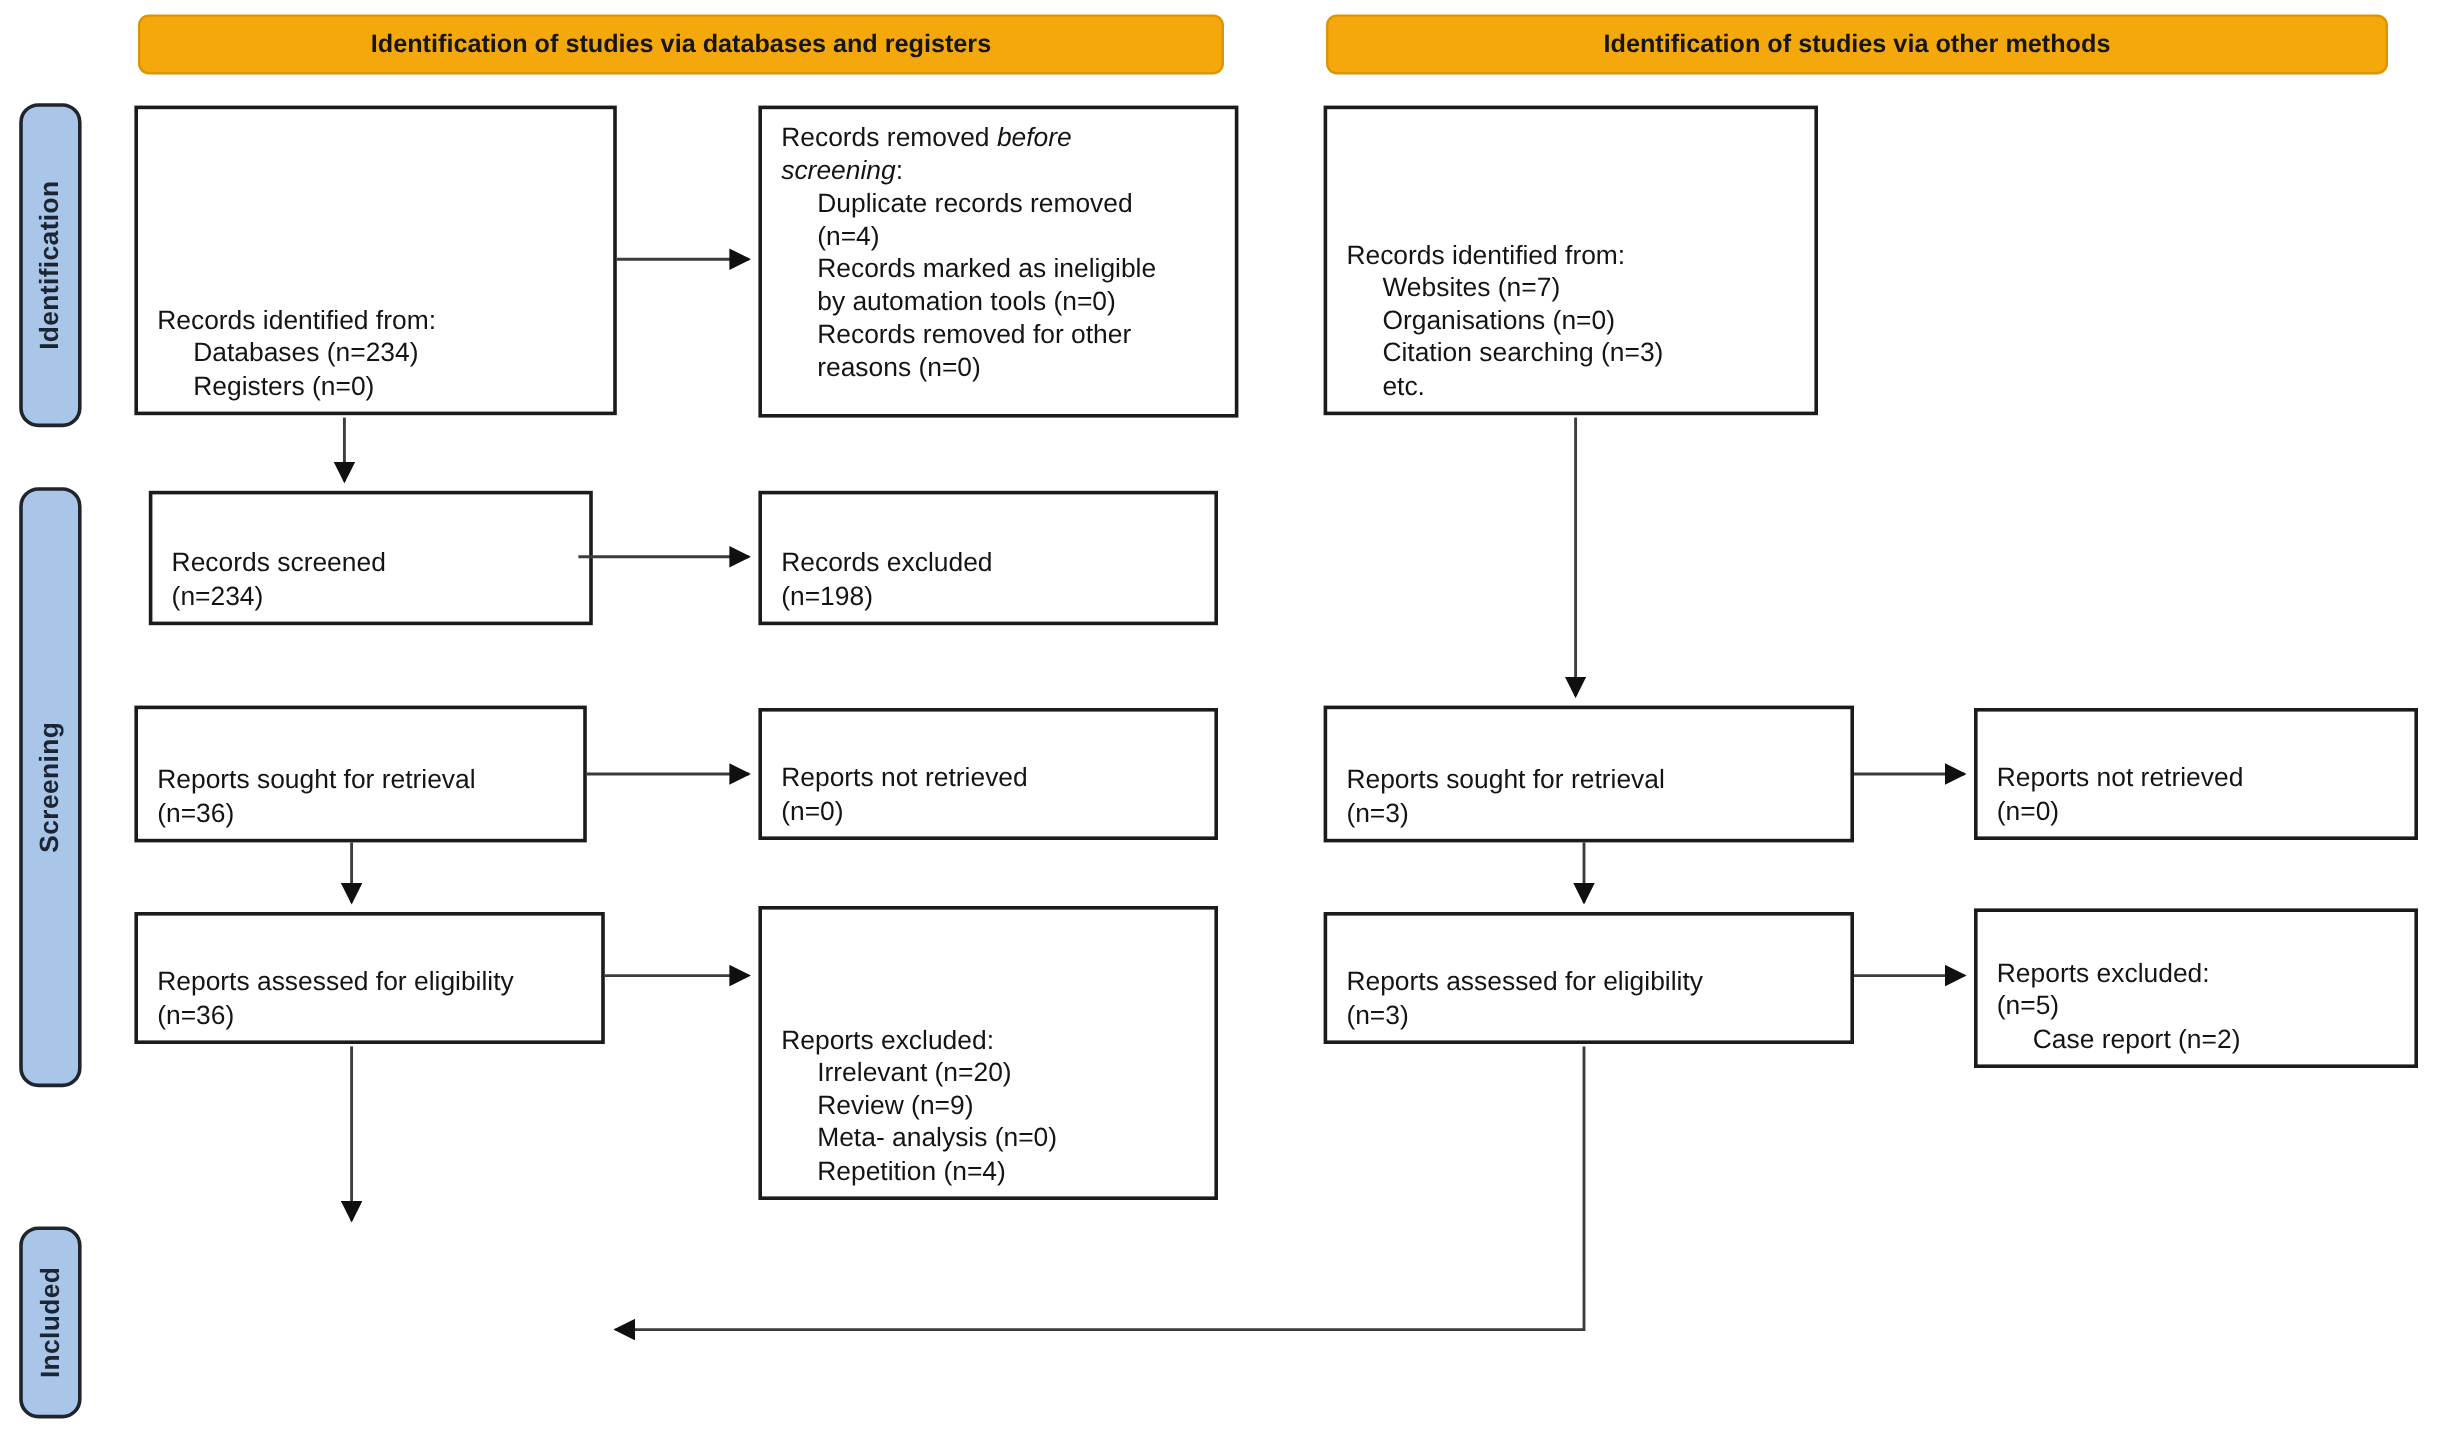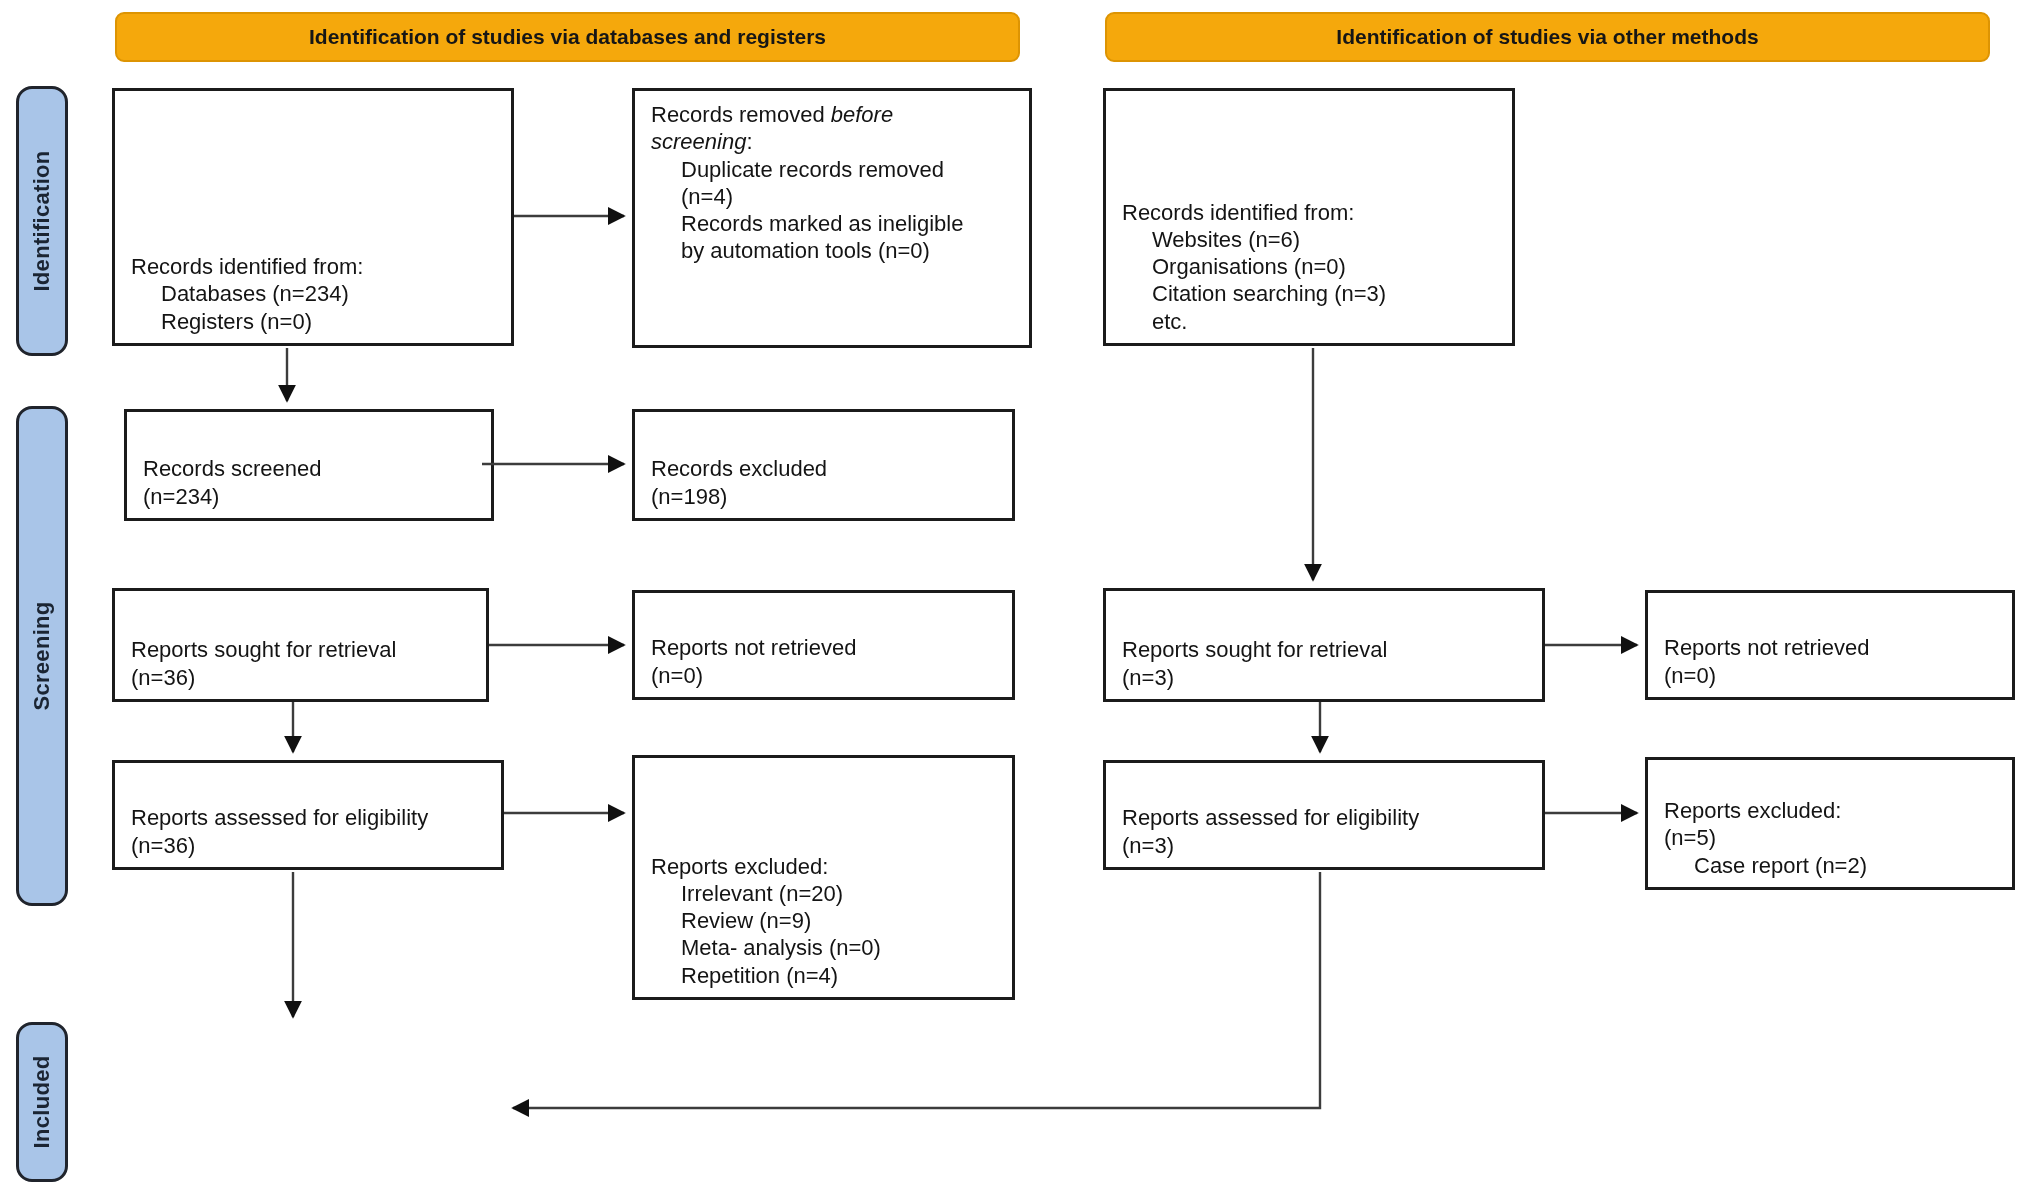--- a/index.html
+++ b/index.html
@@ -61,20 +61,21 @@
     <div class="indent">Databases (n=234)</div>
     <div class="indent">Registers (n=0)</div>
   </div>
 
   <div class="box v-top" style="left:632px;top:88px;width:400px;height:260px;padding-right:40px">
     <div>
       <span>Records removed </span><span class="it">before screening</span><span>:</span>
     </div>
     <div class="indent">Duplicate records removed (n=4)</div>
     <div class="indent">Records marked as ineligible by automation tools (n=0)</div>
+    <div class="indent">Records removed for other reasons (n=0)</div>
   </div>
 
   <div class="box" style="left:124px;top:409px;width:370px;height:112px">
     <div>Records screened</div>
     <div>(n=234)</div>
   </div>
 
   <div class="box" style="left:632px;top:409px;width:383px;height:112px">
     <div>Records excluded</div>
     <div>(n=198)</div>
@@ -99,21 +100,21 @@
     <div>Reports excluded:</div>
     <div class="indent">Irrelevant (n=20)</div>
     <div class="indent">Review (n=9)</div>
     <div class="indent">Meta- analysis (n=0)</div>
     <div class="indent">Repetition (n=4)</div>
   </div>
 
 
   <div class="box" style="left:1103px;top:88px;width:412px;height:258px">
     <div>Records identified from:</div>
-    <div class="indent">Websites (n=6)</div>
+    <div class="indent">Websites (n=7)</div>
     <div class="indent">Organisations (n=0)</div>
     <div class="indent">Citation searching (n=3)</div>
     <div class="indent">etc.</div>
   </div>
 
   <div class="box" style="left:1103px;top:588px;width:442px;height:114px">
     <div>Reports sought for retrieval</div>
     <div>(n=3)</div>
   </div>
 

